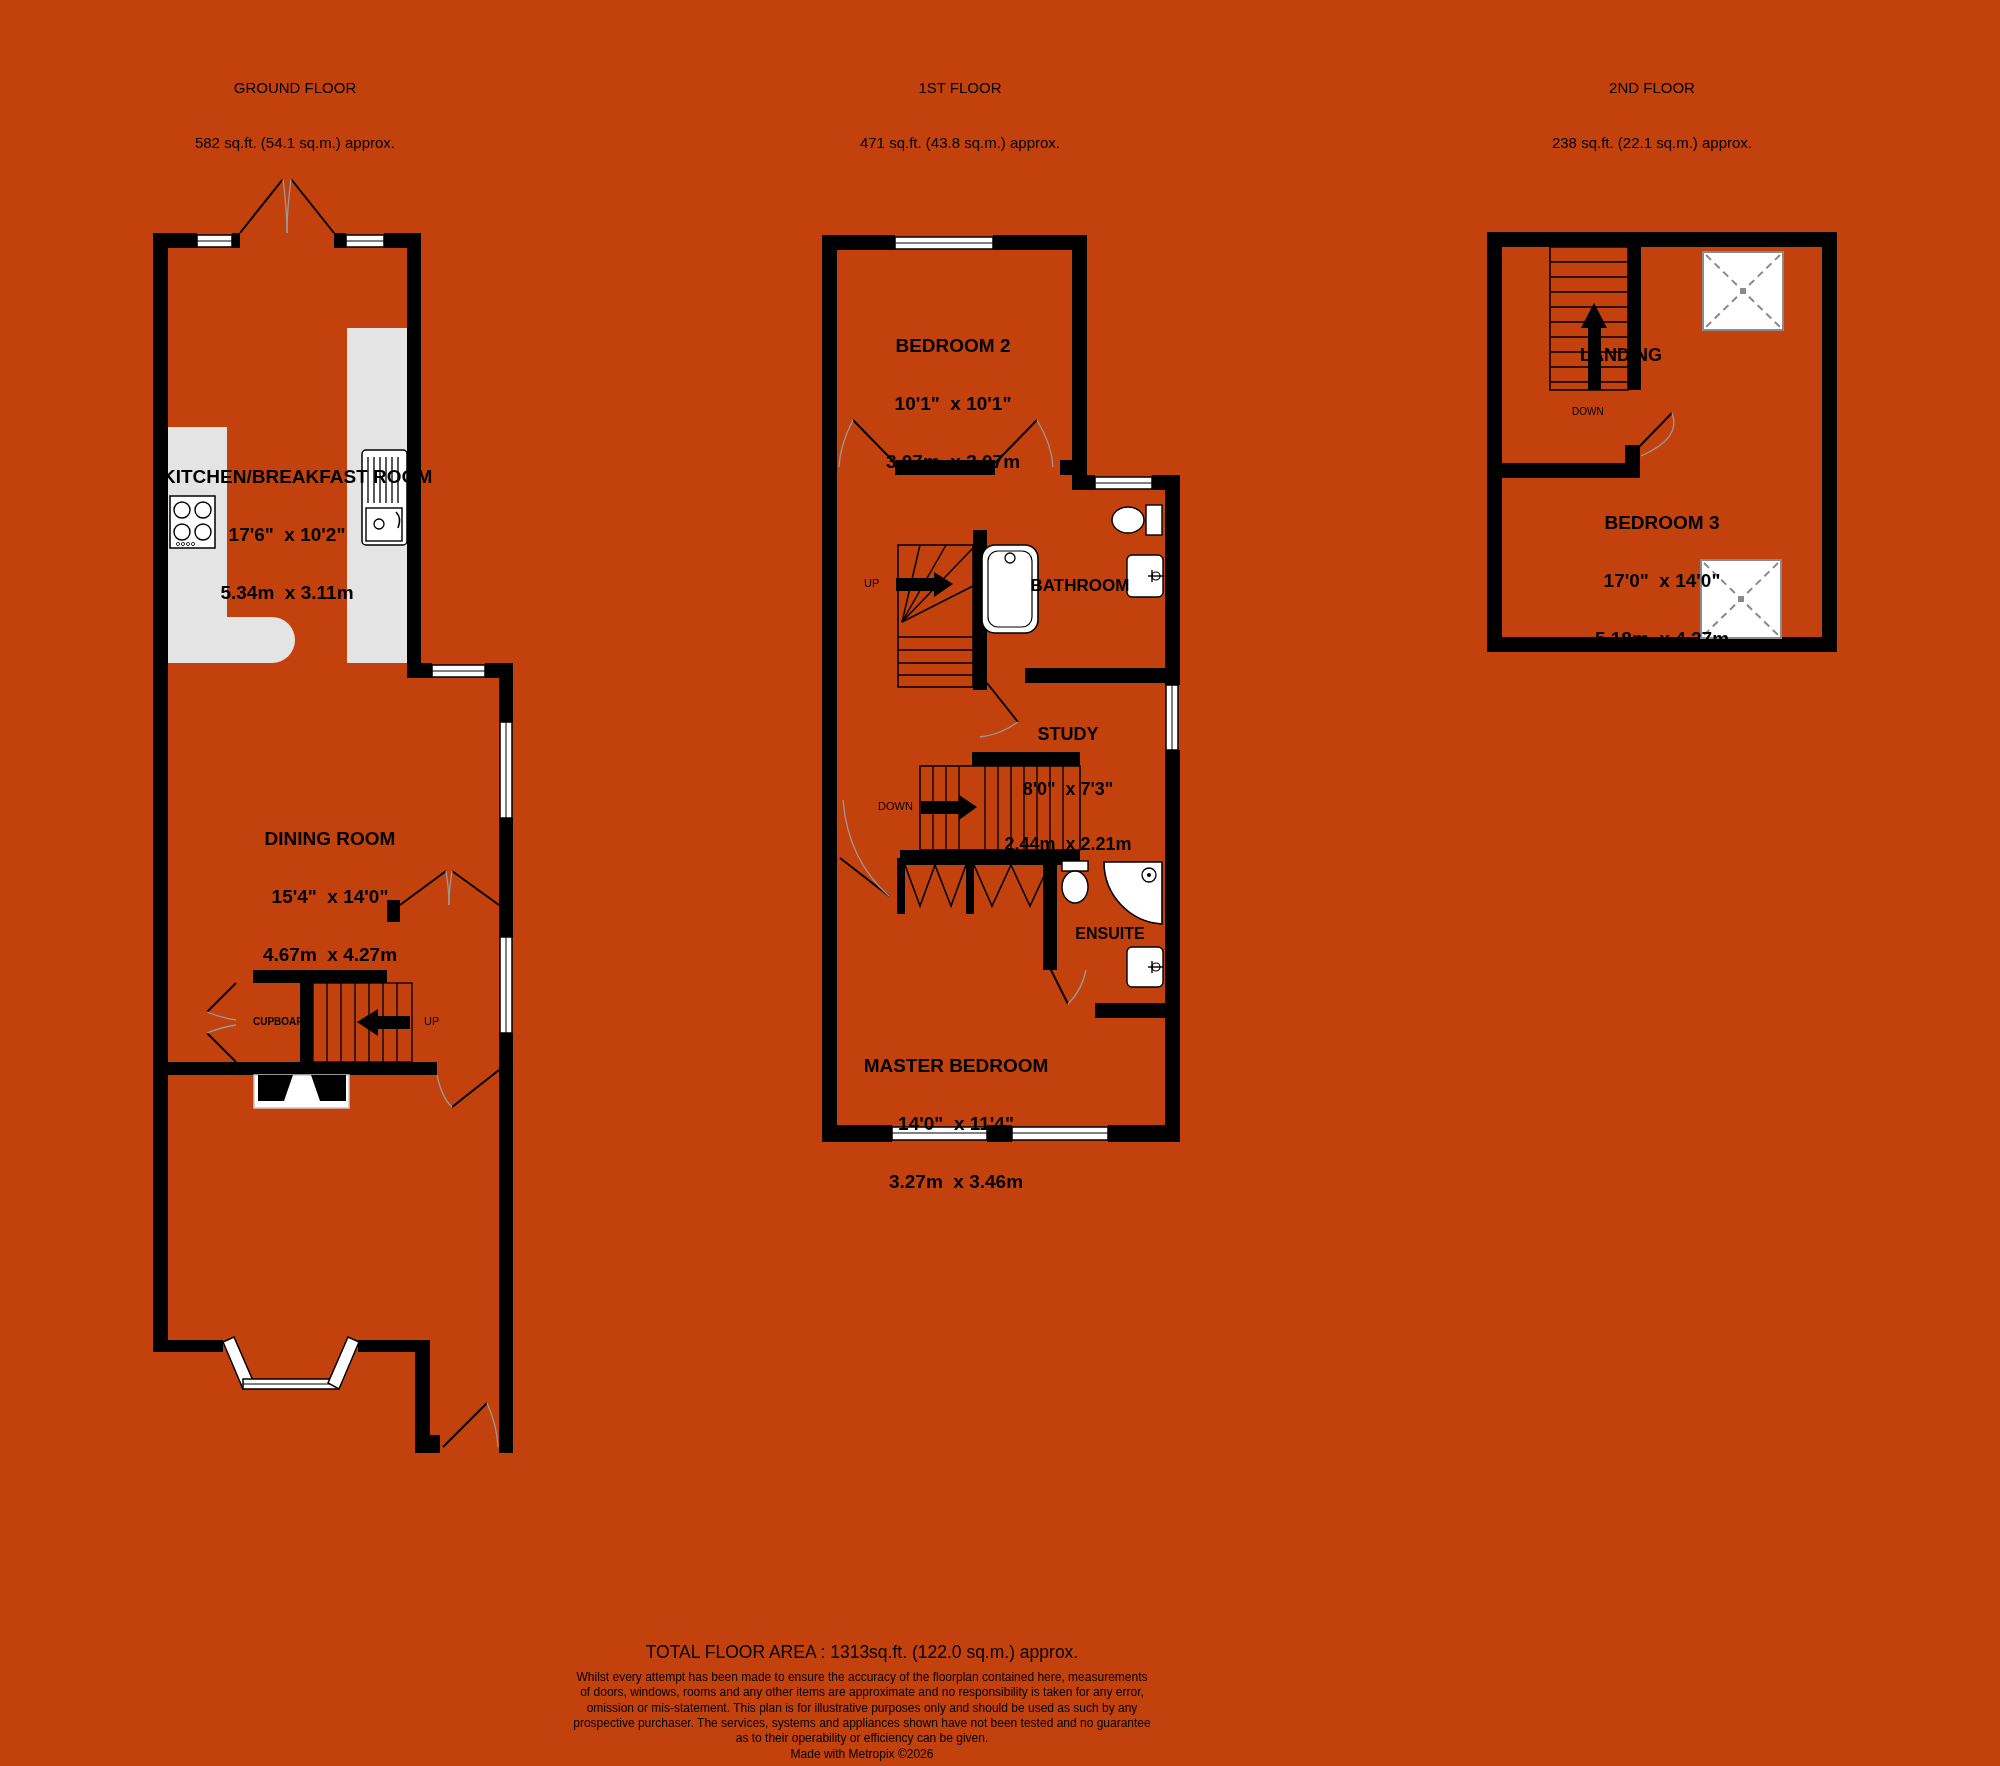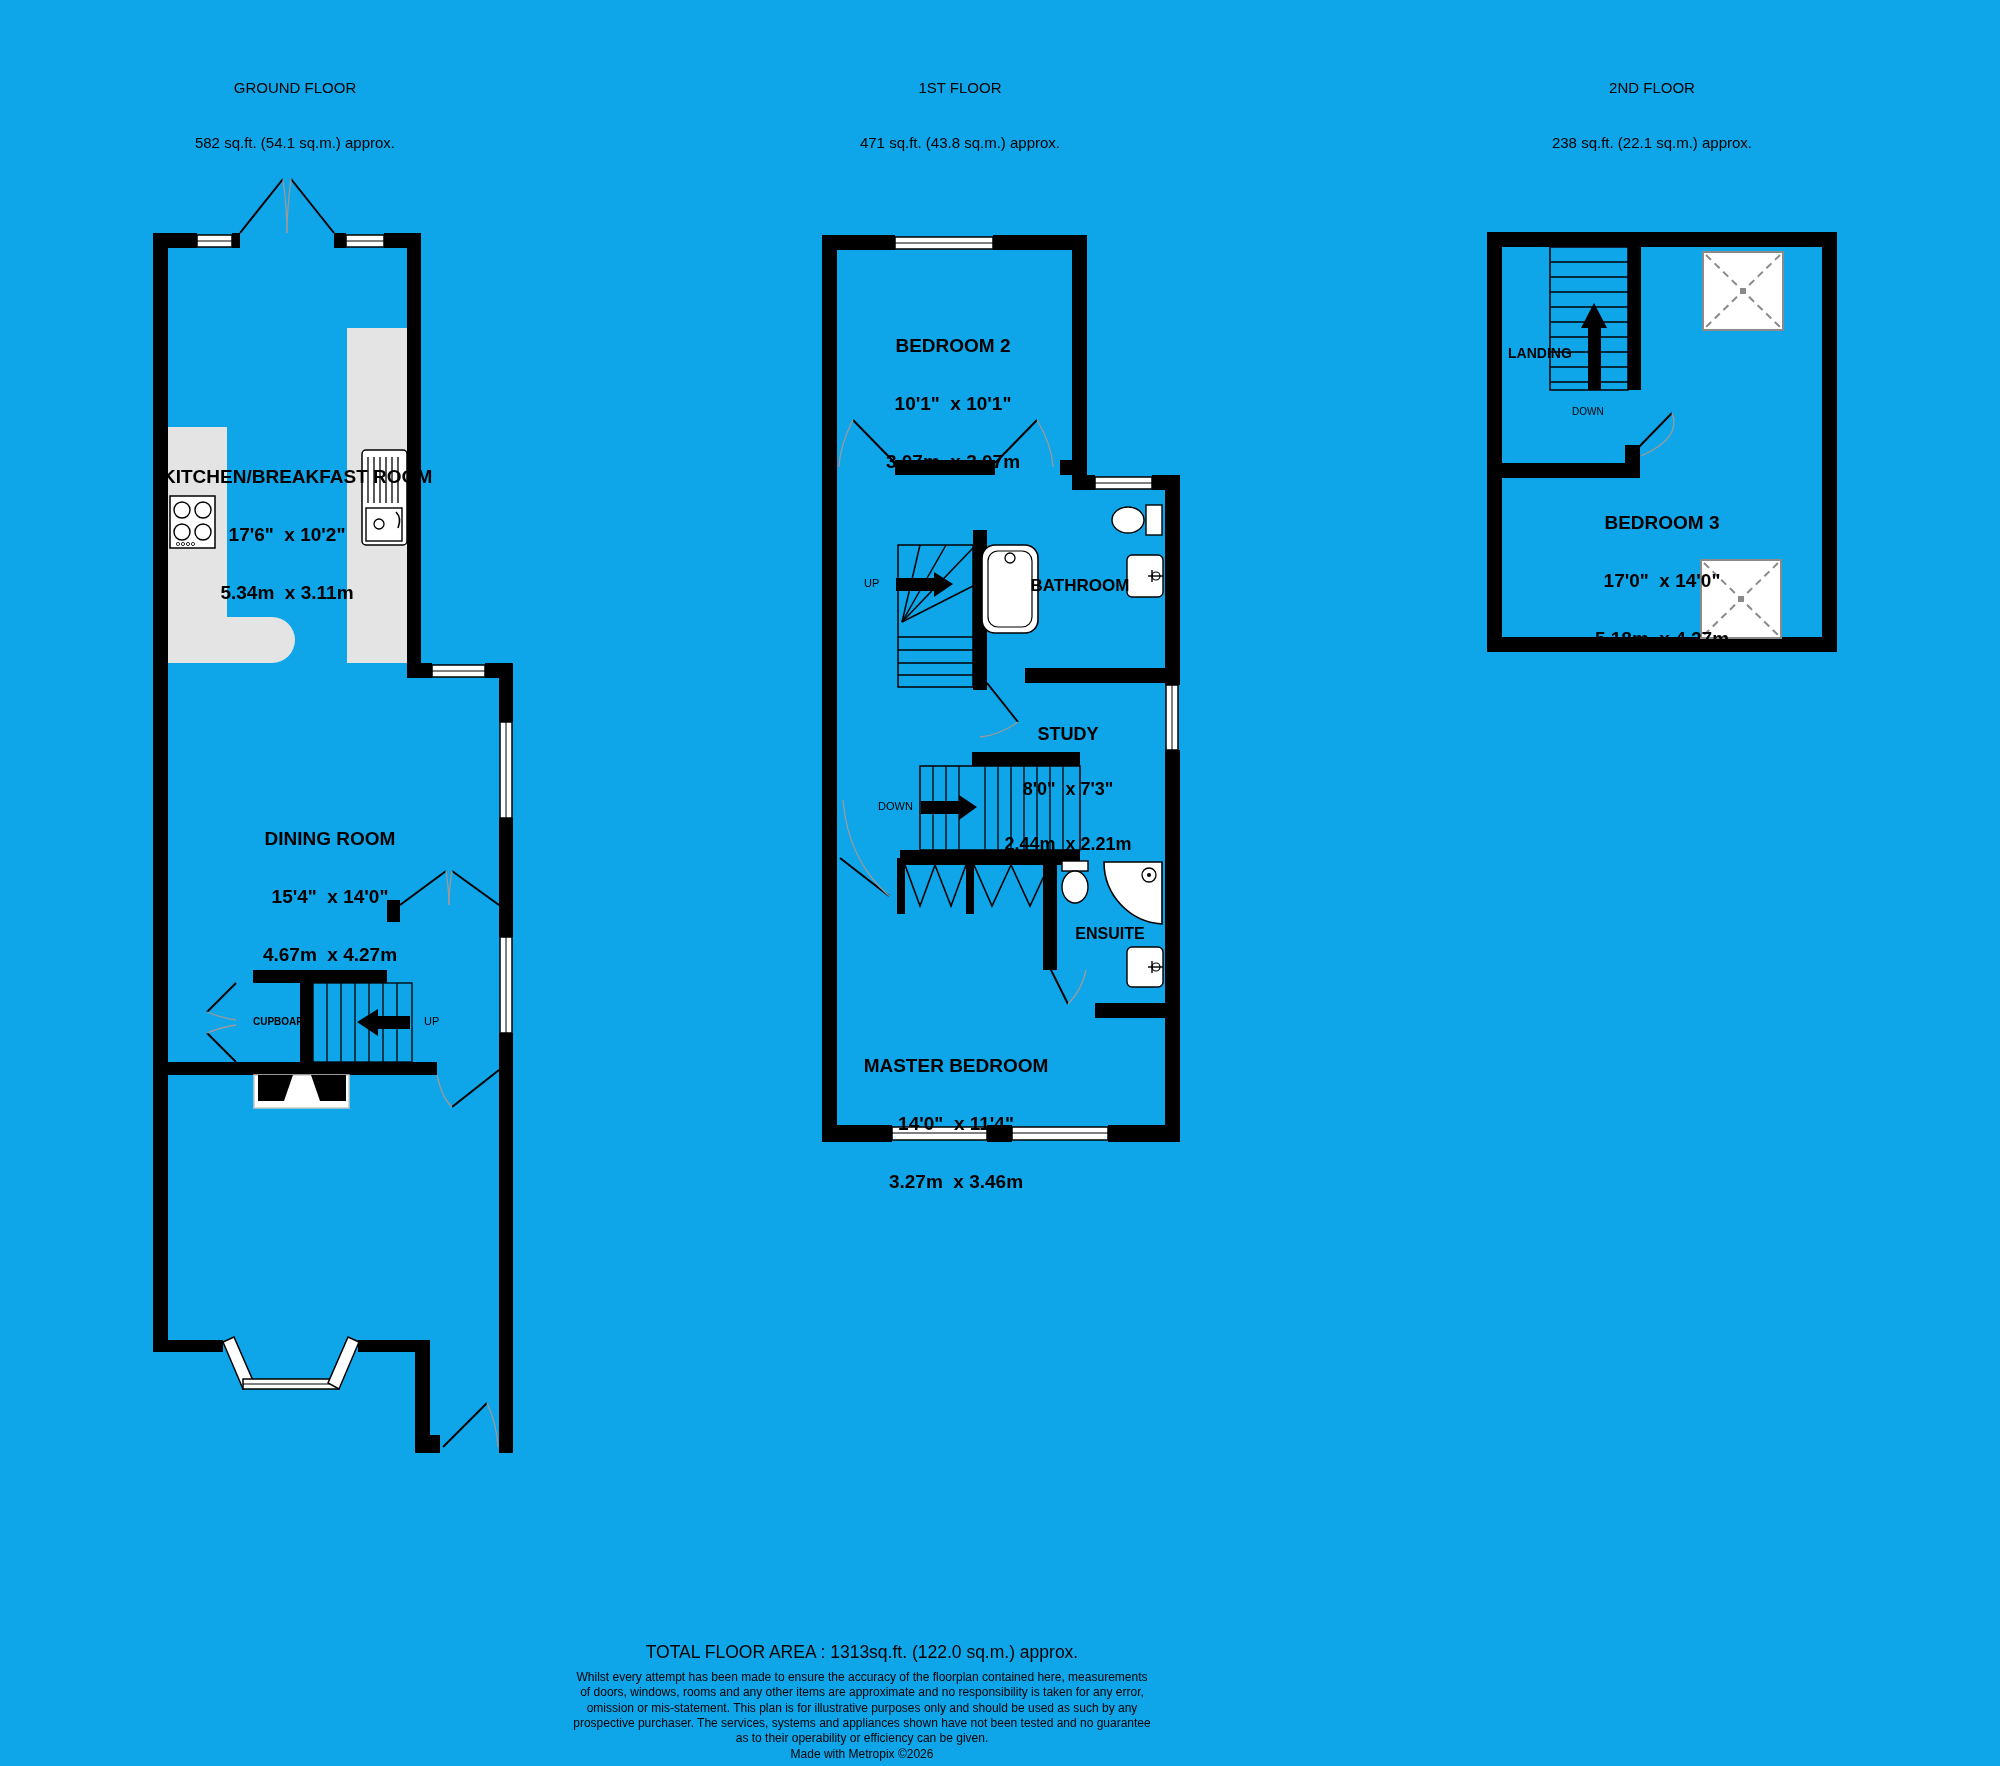--- a/index.html
+++ b/index.html
@@ -1,16 +1,16 @@
 <!DOCTYPE html>
 <html><head>
 <meta charset="utf-8">
 <style>
   html,body{margin:0;padding:0;background:#fff;}
-  #stage{position:relative;width:2000px;height:1766px;background:#0ea5e9;overflow:hidden;
+  #stage{position:relative;width:2000px;height:1766px;background:#c2410c;overflow:hidden;
          font-family:"Liberation Sans", sans-serif;color:#000;}
   .floor-header{position:absolute;text-align:center;white-space:pre;}
   .floor-header .t1{font-size:15px;line-height:19px;}
   .floor-header .t2{font-size:15px;line-height:19px;}
   .plan-svg{position:absolute;}
   .room-label{position:absolute;text-align:center;font-weight:bold;white-space:pre;}
   .room-label .rn{font-size:19px;line-height:22px;}
   .room-label .rd{font-size:19px;line-height:22px;}
   .zone-label{position:absolute;font-weight:bold;font-size:17px;white-space:pre;}
   .mini-label{position:absolute;font-size:11px;white-space:pre;}
@@ -366,21 +366,21 @@
       <rect x="1740" y="288" width="6" height="6" fill="#8a8a8a" stroke="none"></rect>
     </g>
     <g stroke="#8a8a8a">
       <rect x="1701" y="560" width="80" height="78" fill="#fff" stroke-width="2"></rect>
       <line x1="1704" y1="563" x2="1778" y2="635" stroke-width="2" stroke-dasharray="7,5"></line>
       <line x1="1778" y1="563" x2="1704" y2="635" stroke-width="2" stroke-dasharray="7,5"></line>
       <rect x="1738" y="596" width="6" height="6" fill="#8a8a8a" stroke="none"></rect>
     </g>
   </svg>
 
-  <div class="zone-label" style="left:1508px;top:345px;width:160px;font-size:14px;">LANDING</div>
+  <div class="zone-label" style="left:1580px;top:345px;width:160px;font-size:18px;">LANDING</div>
   <div class="mini-label" style="left:1572px;top:406px;font-size:10px;">DOWN</div>
   <div class="room-label" style="left:1562px;top:476px;width:200px;">
     <div class="rn">BEDROOM 3</div>
     <div class="rd">17'0"  x 14'0"</div>
     <div class="rd">5.18m  x 4.27m</div>
   </div>
 
   <div class="footer-total">TOTAL FLOOR AREA : 1313sq.ft. (122.0 sq.m.) approx.</div>
   <div class="footer-disc">Whilst every attempt has been made to ensure the accuracy of the floorplan contained here, measurements
 of doors, windows, rooms and any other items are approximate and no responsibility is taken for any error,

